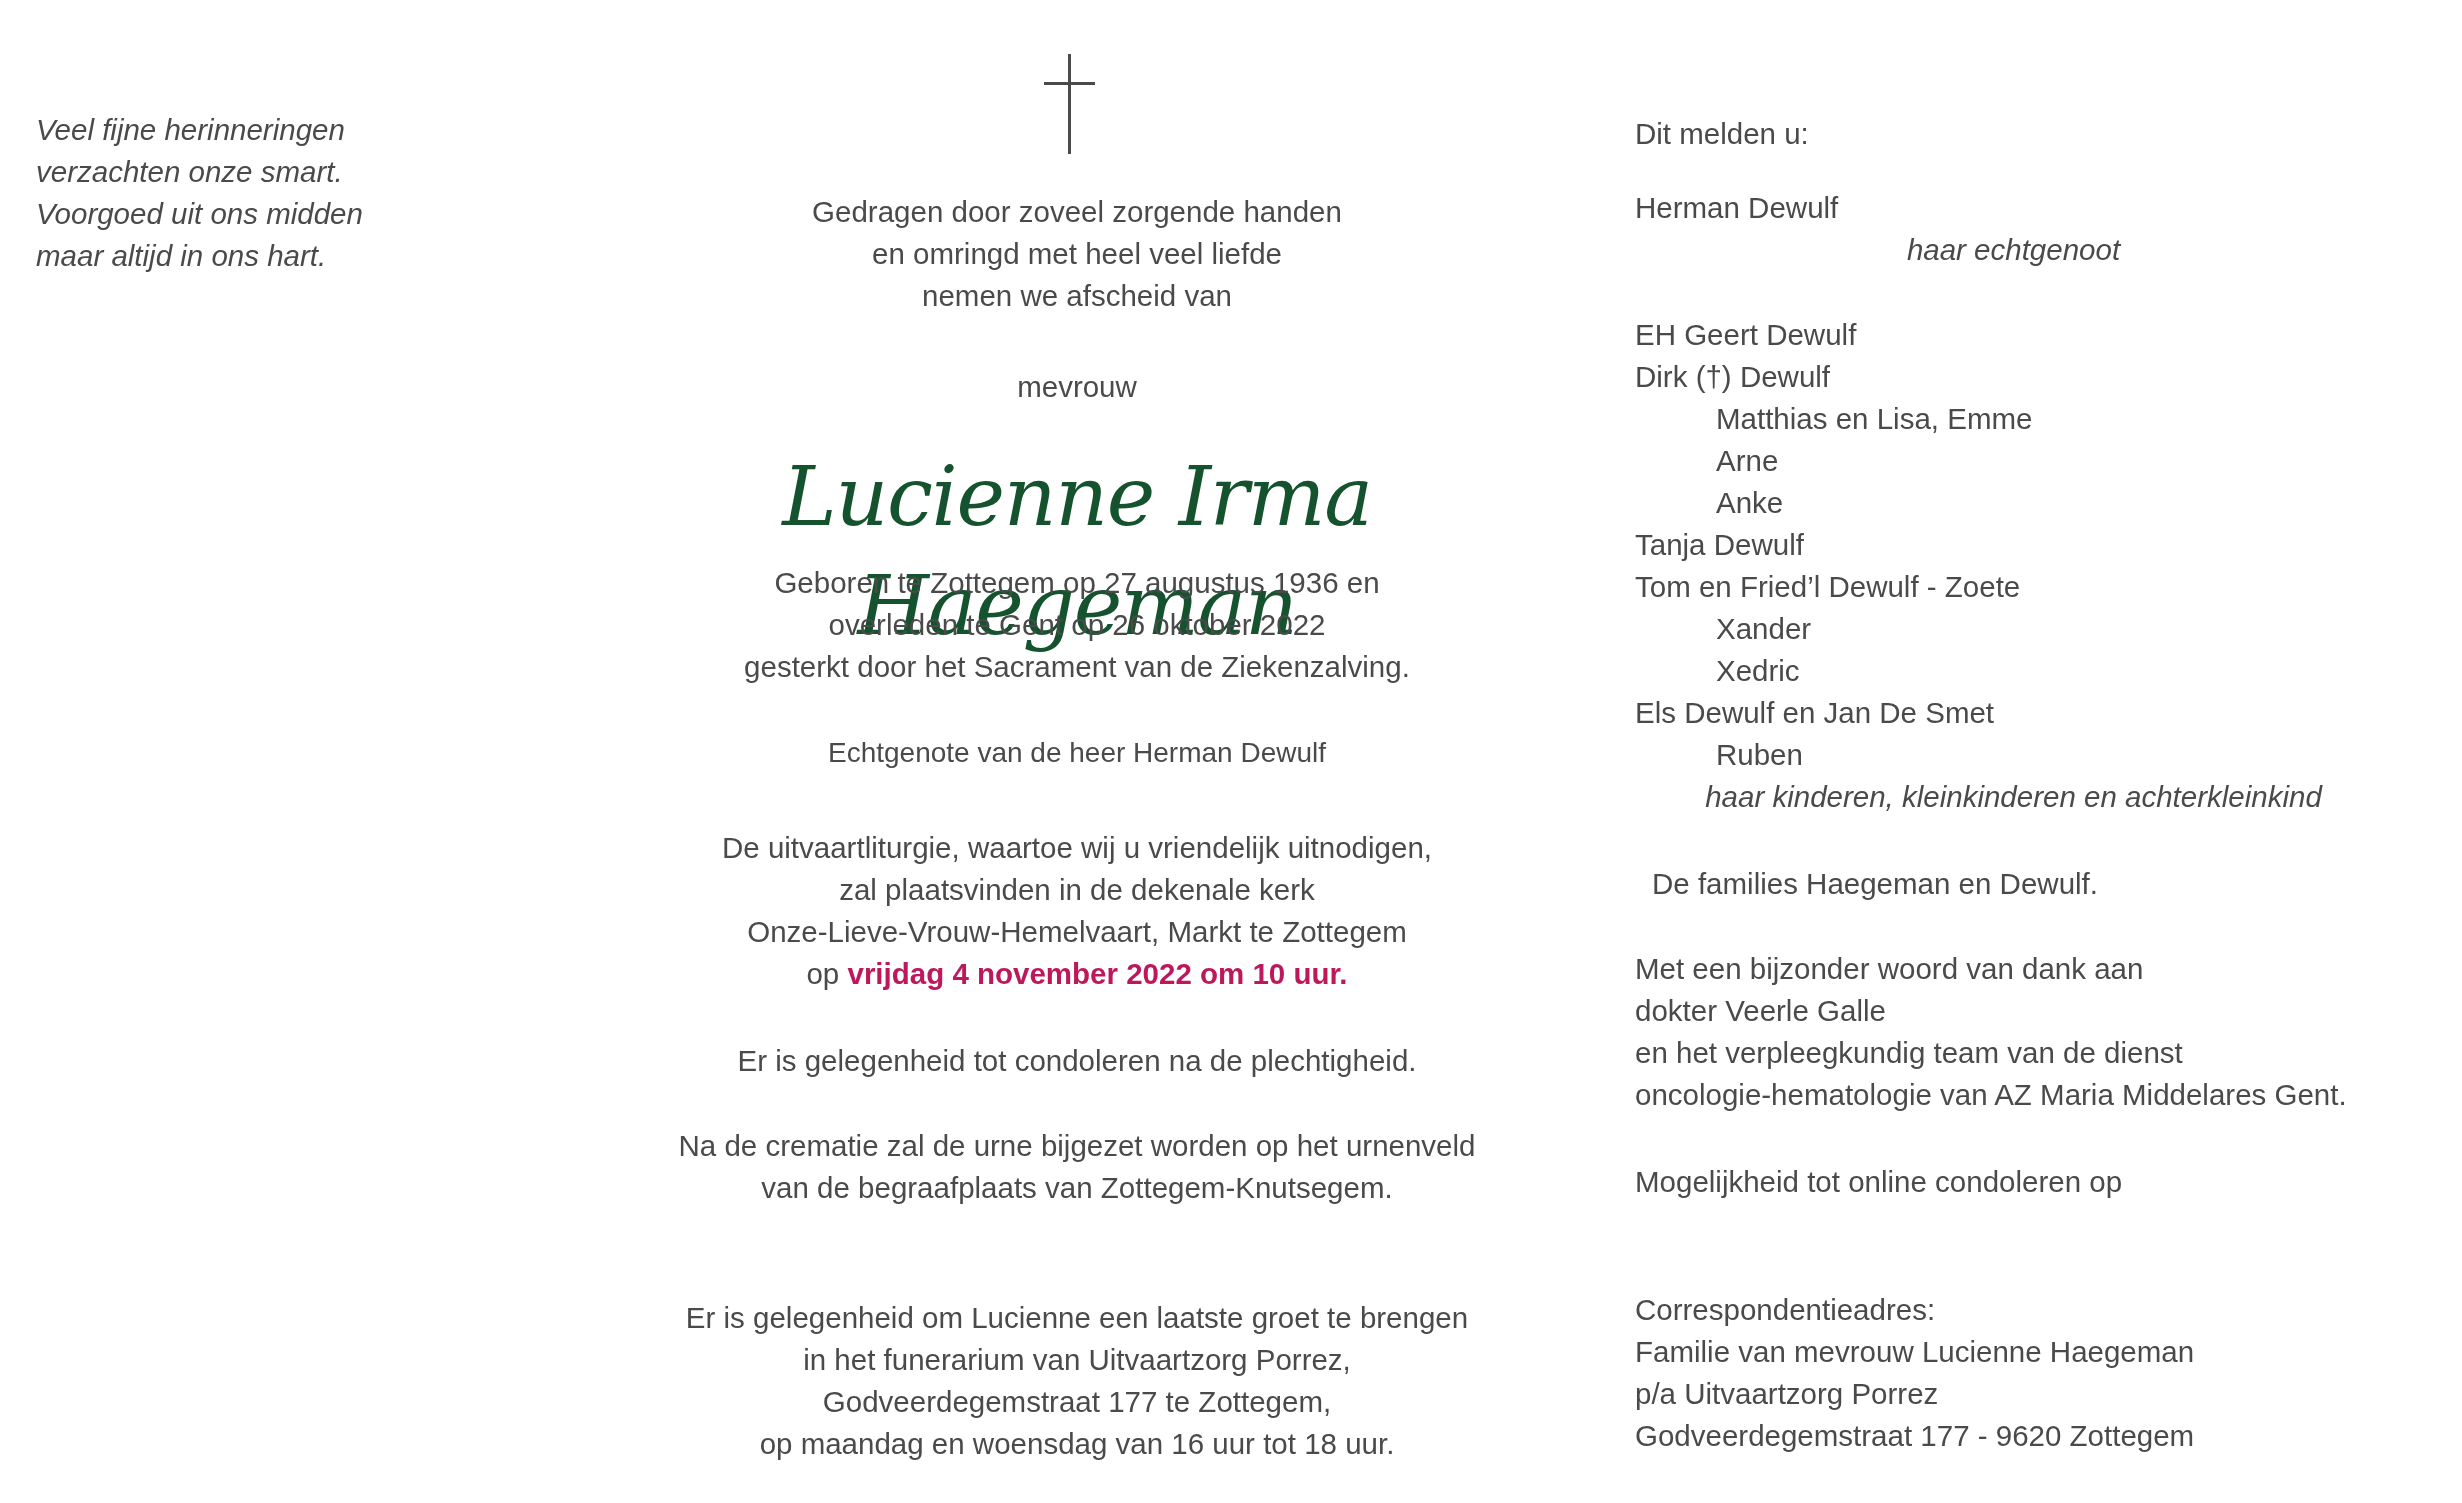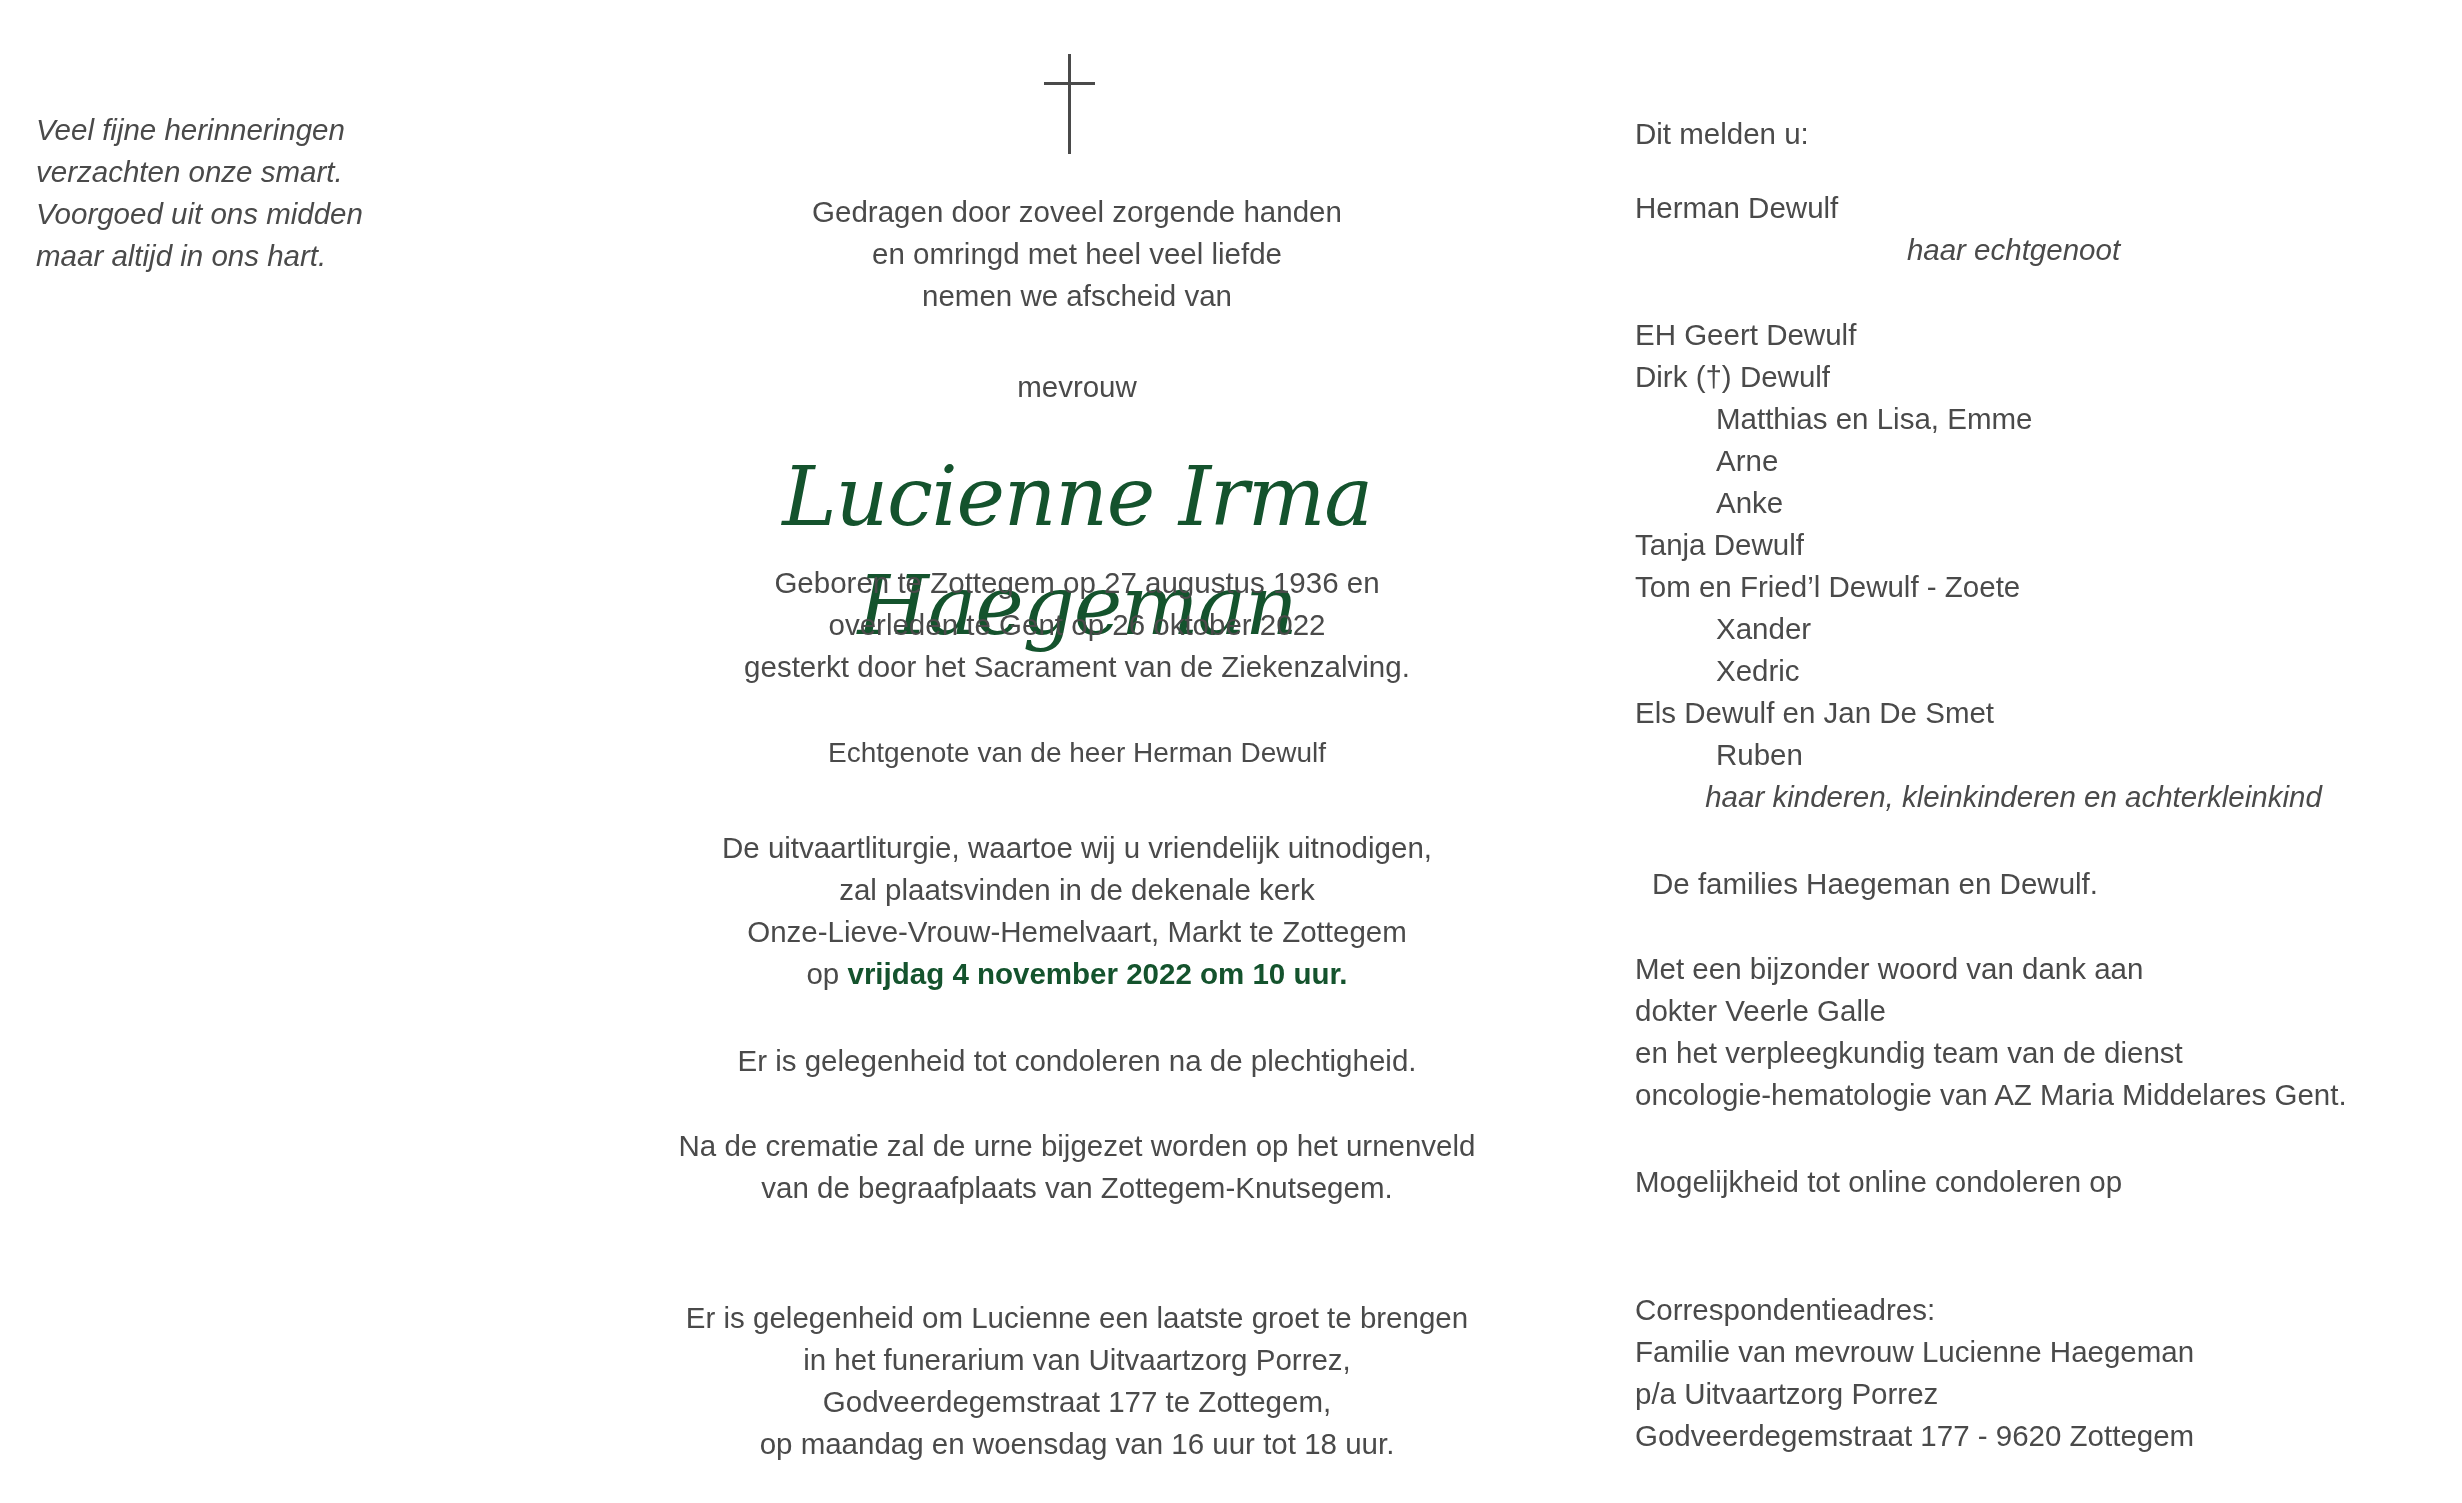--- a/index.html
+++ b/index.html
@@ -9,21 +9,21 @@
   .line { font-size:29.5px; line-height:42px; white-space:nowrap; }
   .italic { font-style:italic; }
   .center-col { position:absolute; left:641px; width:872px; text-align:center; }
   .poem { left:36px; top:109px; }
   .poem .line { font-style:italic; }
   .cross { position:absolute; left:1044px; top:54px; width:51px; height:100px; }
   .cross .v { position:absolute; left:24px; top:0; width:3.2px; height:100px; background:#4a4a4a; }
   .cross .h { position:absolute; left:0; top:28px; width:51px; height:3.2px; background:#4a4a4a; }
   .name { font-family:"DejaVu Serif", "Liberation Serif", serif; font-style:italic;
           font-size:82px; line-height:109px; letter-spacing:-1.3px; color:#14532d; }
-  .bold { font-weight:bold; color:#14532d; }
+  .bold { font-weight:bold; color:#be185d; }
   .right-col { position:absolute; left:1635px; width:757px; }
   .indent { padding-left:81px; }
   .ralign { text-align:center; }
   .echt { font-size:28px; }
 </style>
 </head>
 <body>
 
 <div class="abs poem">
   <div class="line">Veel fijne herinneringen</div>

